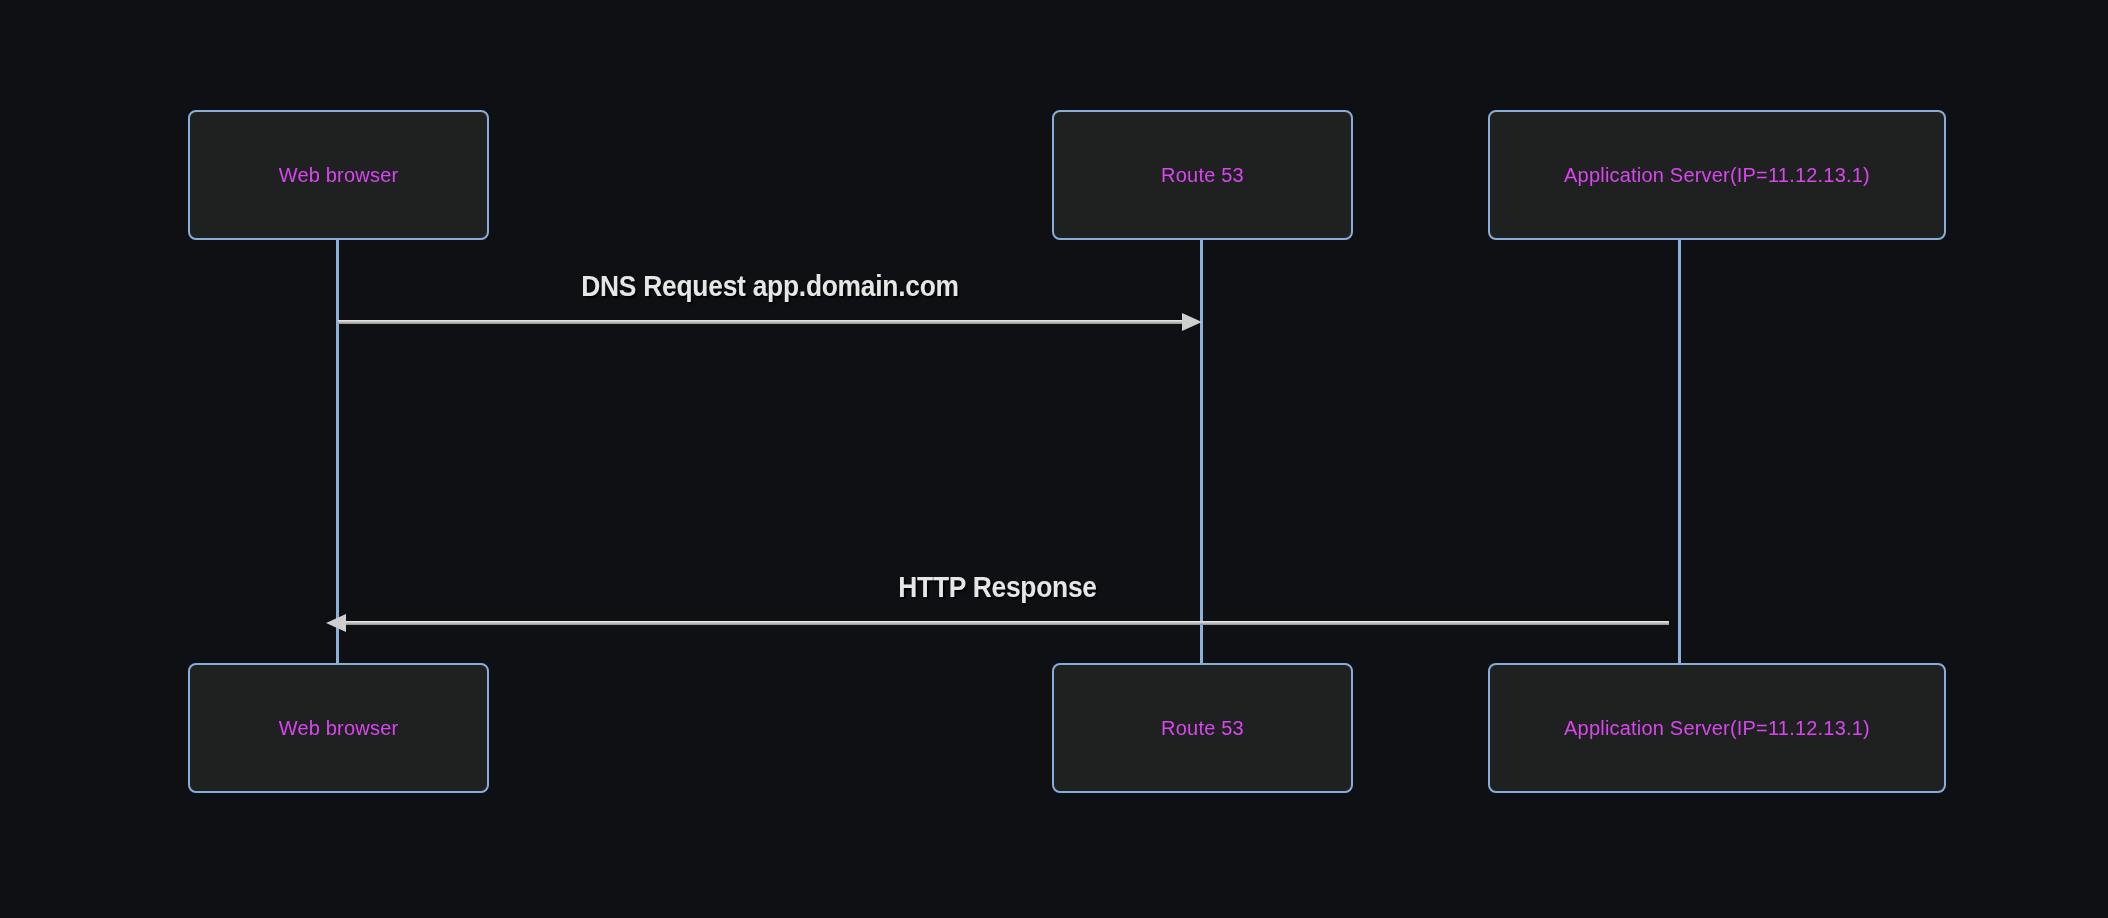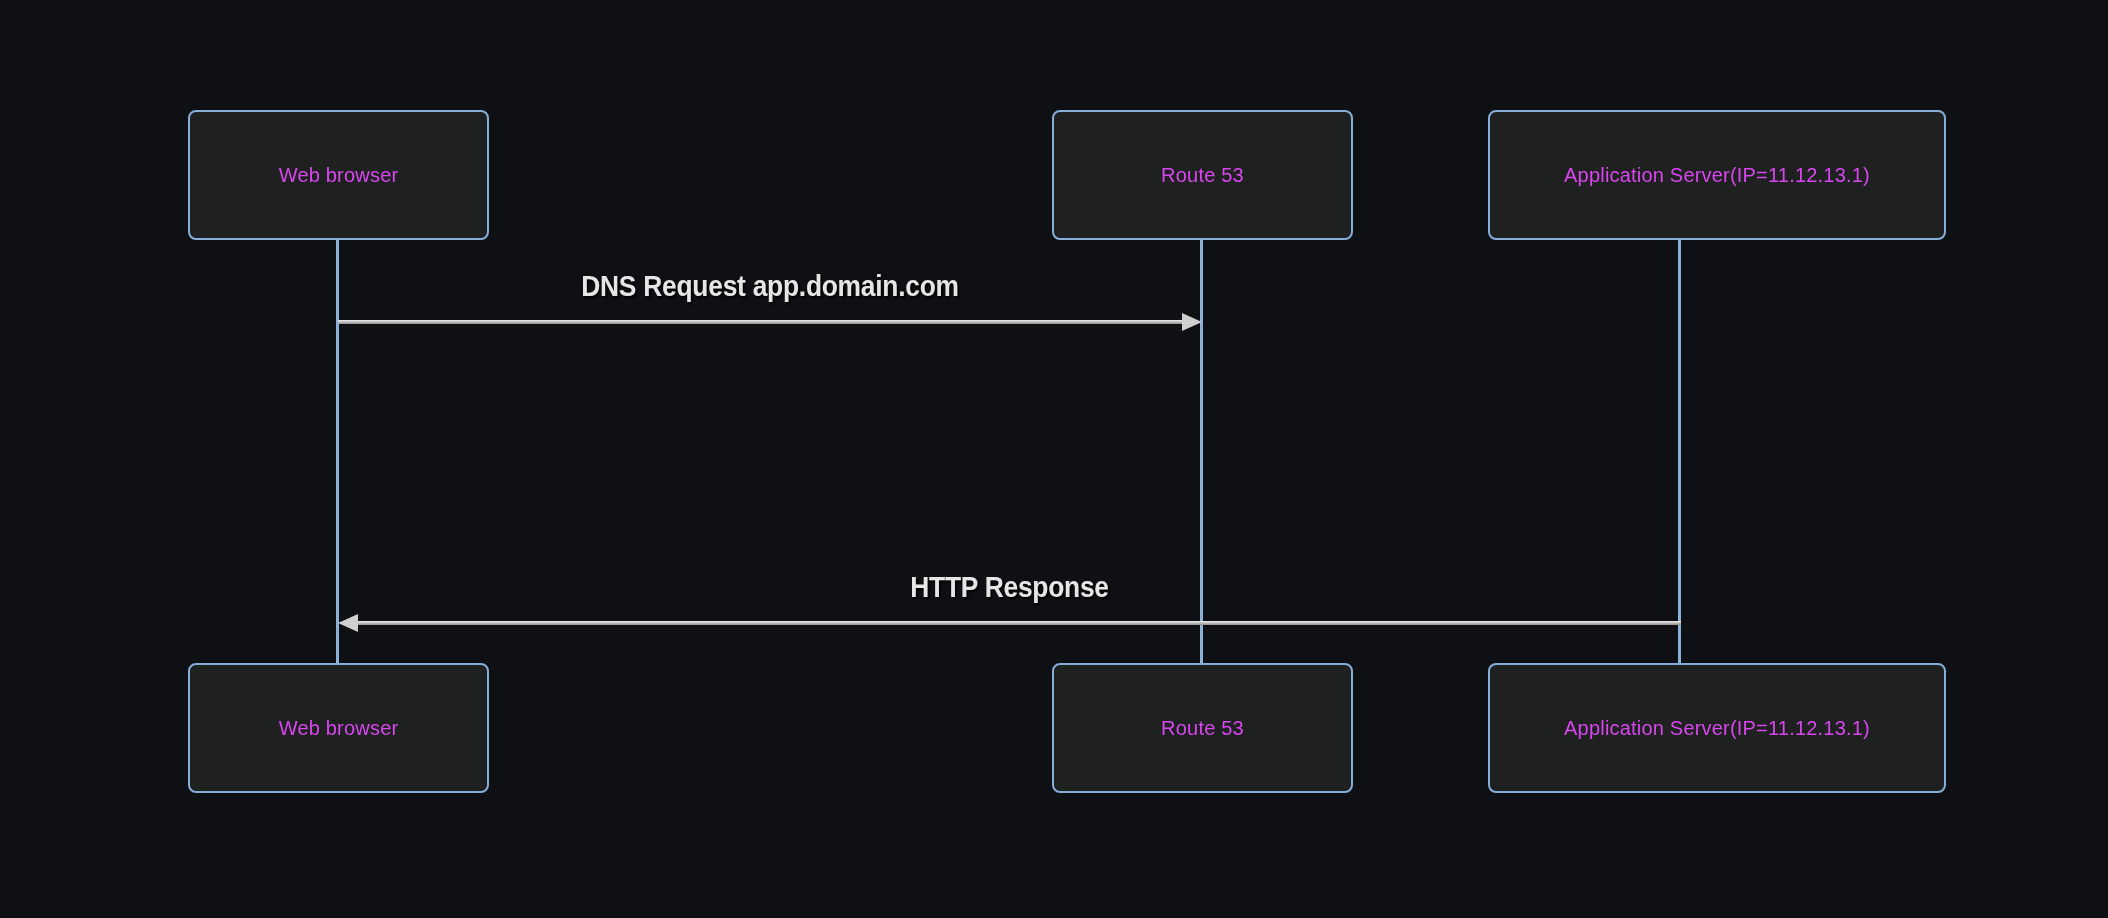--- a/index.html
+++ b/index.html
@@ -55,21 +55,21 @@
 
   
   .msg {
     position: absolute;
     height: 70px;
     z-index: 2;
   }
   .msg-1 { left: 338px; top: 264px; width: 864px; }
   .msg-2 { left: 338px; top: 374px; width: 864px; }
   .msg-3 { left: 338px; top: 470px; width: 1343px; }
-  .msg-4 { left: 338px; top: 565px; width: 1343px; }
+  .msg-4 { left: 326px; top: 565px; width: 1343px; }
 
   .msg .msg-label {
     position: absolute;
     top: 0;
     left: 0;
     right: 0;
     height: 44px;
     line-height: 44px;
     text-align: center;
     color: #e6e6e6;

